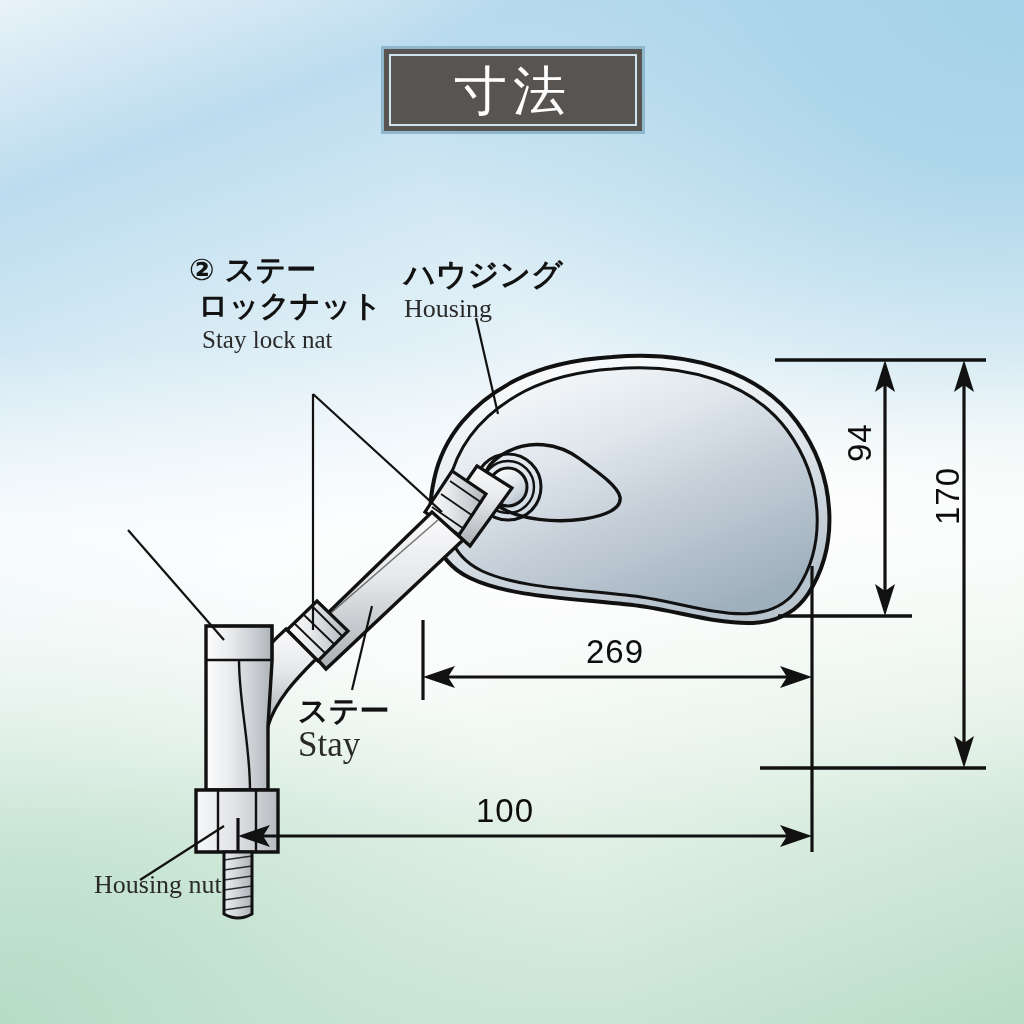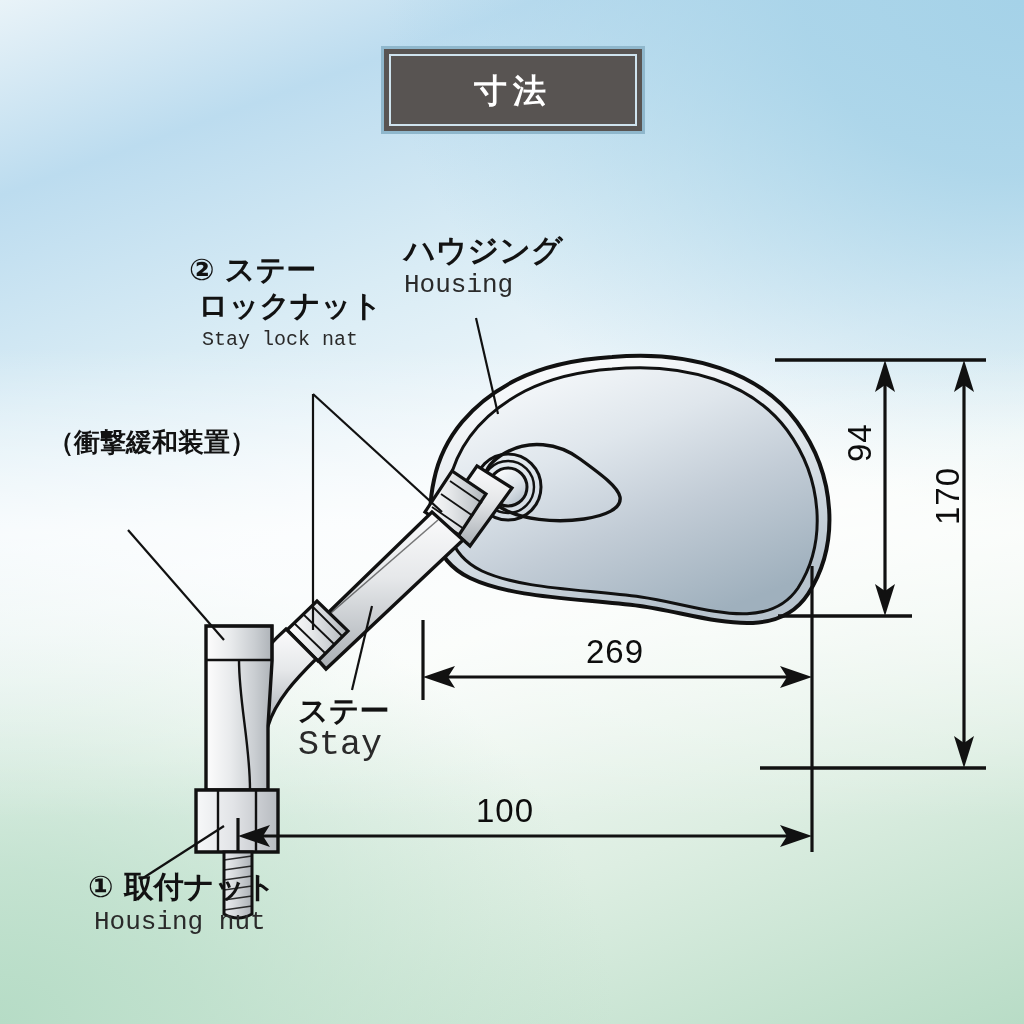--- a/index.html
+++ b/index.html
@@ -42,36 +42,36 @@
     position:absolute;left:381px;top:46px;width:264px;height:88px;
     background:#585452;border:3px solid #8fb7cc;
     box-sizing:border-box;
     display:flex;align-items:center;justify-content:center;
   }
   #title-banner .inner{
     position:absolute;left:5px;top:5px;right:5px;bottom:5px;
     border:2px solid #cfe3ee;box-sizing:border-box;pointer-events:none;
   }
   #title-text{
-    position:relative;color:#ffffff;font-weight:bold;font-size:33px;
+    position:relative;color:#ffffff;font-weight:normal;font-size:53px;
     letter-spacing:6px;line-height:1;z-index:2;
     font-family:"DejaVu Sans","Liberation Sans",sans-serif;
   }
 
   
   .label{position:absolute;color:#121212;white-space:nowrap;}
   .jp{font-family:"DejaVu Sans","Liberation Sans",sans-serif;font-weight:bold;}
-  .en{font-family:Liberation Mono, monospace;font-weight:normal;color:#2a2a2a;}
+  .en{font-family:Liberation Serif, serif;font-weight:normal;color:#2a2a2a;}
 
   #lbl-stay-locknut{left:152px;top:252px;}
   #lbl-stay-locknut .l1{font-size:30px;line-height:36px;margin-left:37px;}
   #lbl-stay-locknut .l2{font-size:30px;line-height:36px;padding-left:46px;}
-  #lbl-stay-locknut .l3{font-size:20px;line-height:32px;padding-left:50px;}
-
-  #lbl-housing{left:404px;top:232px;}
+  #lbl-stay-locknut .l3{font-size:25px;line-height:32px;padding-left:50px;}
+
+  #lbl-housing{left:404px;top:256px;}
   #lbl-housing .l1{font-size:31px;line-height:37px;}
   #lbl-housing .l2{font-size:26px;line-height:32px;}
 
   #lbl-turner{left:48px;top:425px;}
   #lbl-turner .l1{font-size:31px;line-height:38px;}
   #lbl-turner .l1 .en{font-size:27px;font-weight:normal;padding-left:8px;}
   #lbl-turner .l2{font-size:26px;line-height:34px;}
 
   #lbl-stay{left:298px;top:693px;}
   #lbl-stay .l1{font-size:30px;line-height:36px;}
@@ -278,33 +278,28 @@
     <div class="l2 jp">ロックナット</div>
     <div class="l3 en">Stay lock nat</div>
   </div>
 
   <div class="label" id="lbl-housing">
     <div class="l1 jp">ハウジング</div>
     <div class="l2 en">Housing</div>
   </div>
 
   <div class="label" id="lbl-turner">
-    <div class="l2 jp">（衝撃緩和装置）</div>
   </div>
 
   <div class="label" id="lbl-stay">
     <div class="l1 jp">ステー</div>
     <div class="l2 en">Stay</div>
   </div>
 
   <div class="label" id="lbl-mount">
-    <div class="l1 jp">
-      <span>①</span>
-      <span>取付ナット</span>
-    </div>
     <div class="l2 en">Housing nut</div>
   </div>
 
   <div class="dim" id="dim-151">269</div>
   <div class="dim" id="dim-200">100</div>
   <div class="dim" id="dim-94">94</div>
   <div class="dim" id="dim-170">170</div>
 
 </div>
 

